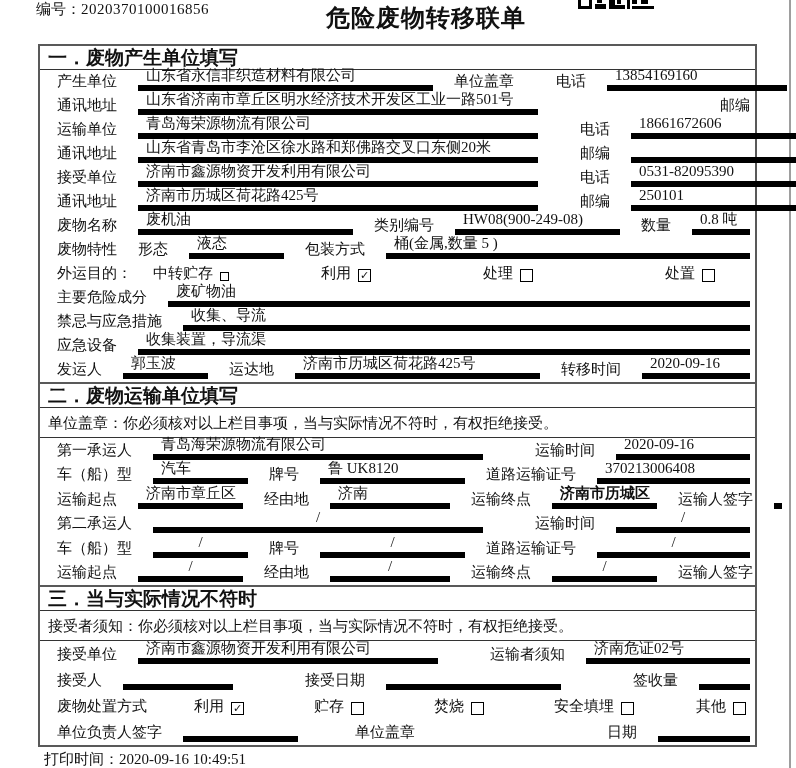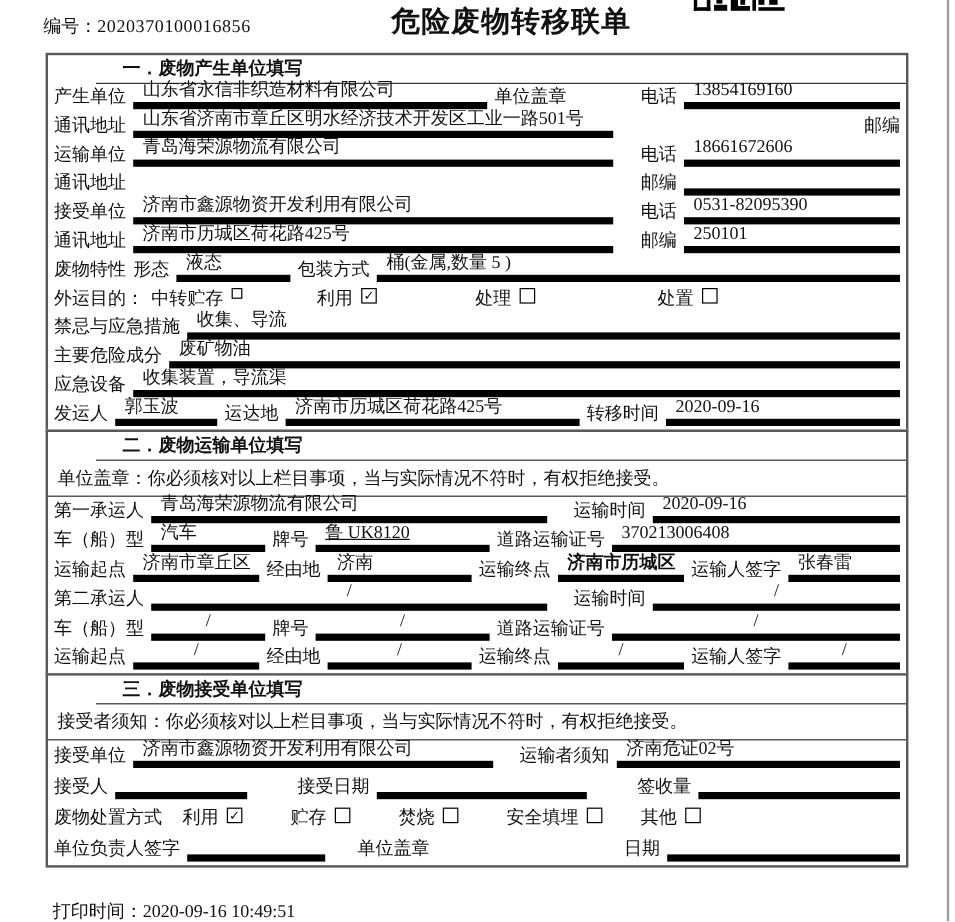--- a/index.html
+++ b/index.html
@@ -1,43 +1,43 @@
 <!DOCTYPE html>
 <html><head>
 <meta charset="utf-8">
 <style>
   html,body{margin:0;padding:0;background:#fff;}
   #page{position:relative;width:796px;height:768px;background:#ffffff;overflow:hidden;
         font-family:"Liberation Serif","DejaVu Serif",serif;color:#111;font-size:15px;}
   
-  #serial{position:absolute;left:36px;top:13px;white-space:nowrap;text-align:right;}
+  #serial{position:absolute;left:36px;top:0;white-space:nowrap;text-align:right;}
   #serial .num{letter-spacing:.5px;}
   #doc-title{position:absolute;top:2px;left:calc(50% + 28px);transform:translateX(-50%);
              font-family:"Liberation Sans","DejaVu Sans",sans-serif;
              font-size:24px;font-weight:bold;white-space:nowrap;letter-spacing:1px;}
   #qr-frag{position:absolute;left:578px;top:0;}
   #edge-line{position:absolute;left:789px;top:0;width:2px;height:768px;background:#9e9e9e;}
   
   #doc-table{position:absolute;left:38px;top:44px;width:719px;}
   .sec{border:2px solid #595959;background:#fff;box-sizing:border-box;}
   .sec + .sec{margin-top:-2px;}
   .sec-title{font-family:"Liberation Sans","DejaVu Sans",sans-serif;font-weight:bold;
-             font-size:15px;line-height:18px;padding:3px 22px 2px;border-bottom:1px solid #333;
-             height:24px;box-sizing:border-box;margin-left:40px;}
+             font-size:19px;line-height:18px;padding:3px 8px 2px;border-bottom:1px solid #333;
+             height:24px;box-sizing:border-box;}
   .sec-note{font-size:15px;line-height:19px;padding:6px 8px 4px;border-bottom:1px solid #333;
             height:30px;box-sizing:border-box;white-space:nowrap;}
-  .frow{display:flex;align-items:flex-end;gap:6px;padding:0 5px 3px 5px;box-sizing:border-box;}
+  .frow{display:flex;align-items:flex-end;gap:21px;padding:0 5px 3px 17px;box-sizing:border-box;}
   .s1 .frow{height:24px;}
   .s2 .frow{height:24.5px;}
   .s3 .frow{height:26px;}
   .flb,.ftx{white-space:nowrap;line-height:19px;flex:0 0 auto;}
   .fva{border-bottom:6px solid #000000;line-height:19px;padding-left:8px;white-space:nowrap;
        overflow:hidden;box-sizing:border-box;flex:0 0 auto;}
   .fva.ctr{text-align:center;padding-left:0;}
-  .fcb{display:flex;align-items:flex-start;gap:7px;line-height:19px;flex:0 0 auto;}
+  .fcb{display:flex;align-items:flex-end;gap:7px;line-height:19px;flex:0 0 auto;}
   .cbox{width:13px;height:13px;border:1.5px solid #000;display:inline-flex;align-items:center;
         justify-content:center;font-size:11px;font-weight:bold;box-sizing:border-box;
         margin-bottom:1px;font-family:"DejaVu Sans",sans-serif;}
   .cbox.sm{width:9px;height:9px;margin-bottom:2px;}
   .fsp{display:inline-block;flex:0 0 auto;}
   #footer{position:absolute;left:44px;top:750px;white-space:nowrap;}
 </style>
 </head>
 <body>
 
@@ -89,37 +89,46 @@
           </div>
           <div class="frow">
             <span class="flb">运输单位</span>
             <span class="fva" style="width: 400px;">青岛海荣源物流有限公司</span>
             <span class="fsp" style="flex: 1 1 0%;"></span>
             <span class="flb">电话</span>
             <span class="fva" style="width: 180px;">18661672606</span>
           </div>
           <div class="frow">
             <span class="flb">通讯地址</span>
+            <span class="fva" style="width: 400px;">山东省青岛市李沧区徐水路和郑佛路交叉口东侧20米</span>
             <span class="fsp" style="flex: 1 1 0%;"></span>
             <span class="flb">邮编</span>
             <span class="fva" style="width: 180px;"></span>
           </div>
           <div class="frow">
             <span class="flb">接受单位</span>
             <span class="fva" style="width: 400px;">济南市鑫源物资开发利用有限公司</span>
             <span class="fsp" style="flex: 1 1 0%;"></span>
             <span class="flb">电话</span>
             <span class="fva" style="width: 180px;">0531-82095390</span>
           </div>
           <div class="frow">
             <span class="flb">通讯地址</span>
             <span class="fva" style="width: 400px;">济南市历城区荷花路425号</span>
             <span class="fsp" style="flex: 1 1 0%;"></span>
             <span class="flb">邮编</span>
             <span class="fva" style="width: 180px;">250101</span>
+          </div>
+          <div class="frow">
+            <span class="flb">废物名称</span>
+            <span class="fva" style="width: 215px;">废机油</span>
+            <span class="flb">类别编号</span>
+            <span class="fva" style="width: 165px;">HW08(900-249-08)</span>
+            <span class="flb">数量</span>
+            <span class="fva" style="flex: 1 1 0%;">0.8 吨</span>
           </div>
           <div class="frow">
             <span class="flb">废物特性</span>
             <span class="flb">形态</span>
             <span class="fva" style="width: 95px;">液态</span>
             <span class="flb">包装方式</span>
             <span class="fva" style="flex: 1 1 0%;">桶(金属,数量 5 )</span>
           </div>
           <div class="frow">
             <span class="flb">外运目的：</span>
@@ -137,26 +146,26 @@
               <span>处理</span>
               <span class="cbox"></span>
             </span>
             <span class="fsp" style="width: 90px;"></span>
             <span class="fcb">
               <span>处置</span>
               <span class="cbox"></span>
             </span>
           </div>
           <div class="frow">
+            <span class="flb">主要危险成分</span>
+            <span class="fva" style="flex: 1 1 0%;">废矿物油</span>
+          </div>
+          <div class="frow">
             <span class="flb">禁忌与应急措施</span>
             <span class="fva" style="flex: 1 1 0%;">收集、导流</span>
-          </div>
-          <div class="frow">
-            <span class="flb">主要危险成分</span>
-            <span class="fva" style="flex: 1 1 0%;">废矿物油</span>
           </div>
           <div class="frow">
             <span class="flb">应急设备</span>
             <span class="fva" style="flex: 1 1 0%;">收集装置，导流渠</span>
           </div>
           <div class="frow">
             <span class="flb">发运人</span>
             <span class="fva" style="width: 85px;">郭玉波</span>
             <span class="flb">运达地</span>
             <span class="fva" style="width: 245px;">济南市历城区荷花路425号</span>
@@ -174,21 +183,21 @@
             <span class="flb">第一承运人</span>
             <span class="fva" style="width: 330px;">青岛海荣源物流有限公司</span>
             <span class="fsp" style="width: 10px;"></span>
             <span class="flb">运输时间</span>
             <span class="fva" style="flex: 1 1 0%;">2020-09-16</span>
           </div>
           <div class="frow">
             <span class="flb">车（船）型</span>
             <span class="fva" style="width: 95px;">汽车</span>
             <span class="flb">牌号</span>
-            <span class="fva" style="width: 145px; text-decoration: underline;">鲁 UK8120</span>
+            <span class="fva" style="width: 145px;">鲁 UK8120</span>
             <span class="flb">道路运输证号</span>
             <span class="fva" style="flex: 1 1 0%;">370213006408</span>
           </div>
           <div class="frow">
             <span class="flb">运输起点</span>
             <span class="fva" style="width: 105px;">济南市章丘区</span>
             <span class="flb">经由地</span>
             <span class="fva" style="width: 120px;">济南</span>
             <span class="flb">运输终点</span>
             <span class="fva" style="width: 105px; font-weight: bold;">济南市历城区</span>
@@ -217,21 +226,21 @@
             <span class="fva ctr" style="width: 120px;">/</span>
             <span class="flb">运输终点</span>
             <span class="fva ctr" style="width: 105px;">/</span>
             <span class="flb">运输人签字</span>
             <span class="fva ctr" style="flex: 1 1 0%;">/</span>
           </div>
         </div>
     </div>
 
     <div class="sec s3">
-      <div class="sec-title">三．废物接受单位填写</div>
+      <div class="sec-title">三．当与实际情况不符时</div>
       <div class="sec-note">接受者须知：你必须核对以上栏目事项，当与实际情况不符时，有权拒绝接受。</div>
       <div class="sec-body">
           <div class="frow">
             <span class="flb">接受单位</span>
             <span class="fva" style="width: 300px;">济南市鑫源物资开发利用有限公司</span>
             <span class="fsp" style="width: 10px;"></span>
             <span class="flb">运输者须知</span>
             <span class="fva" style="flex: 1 1 0%;">济南危证02号</span>
           </div>
           <div class="frow">

